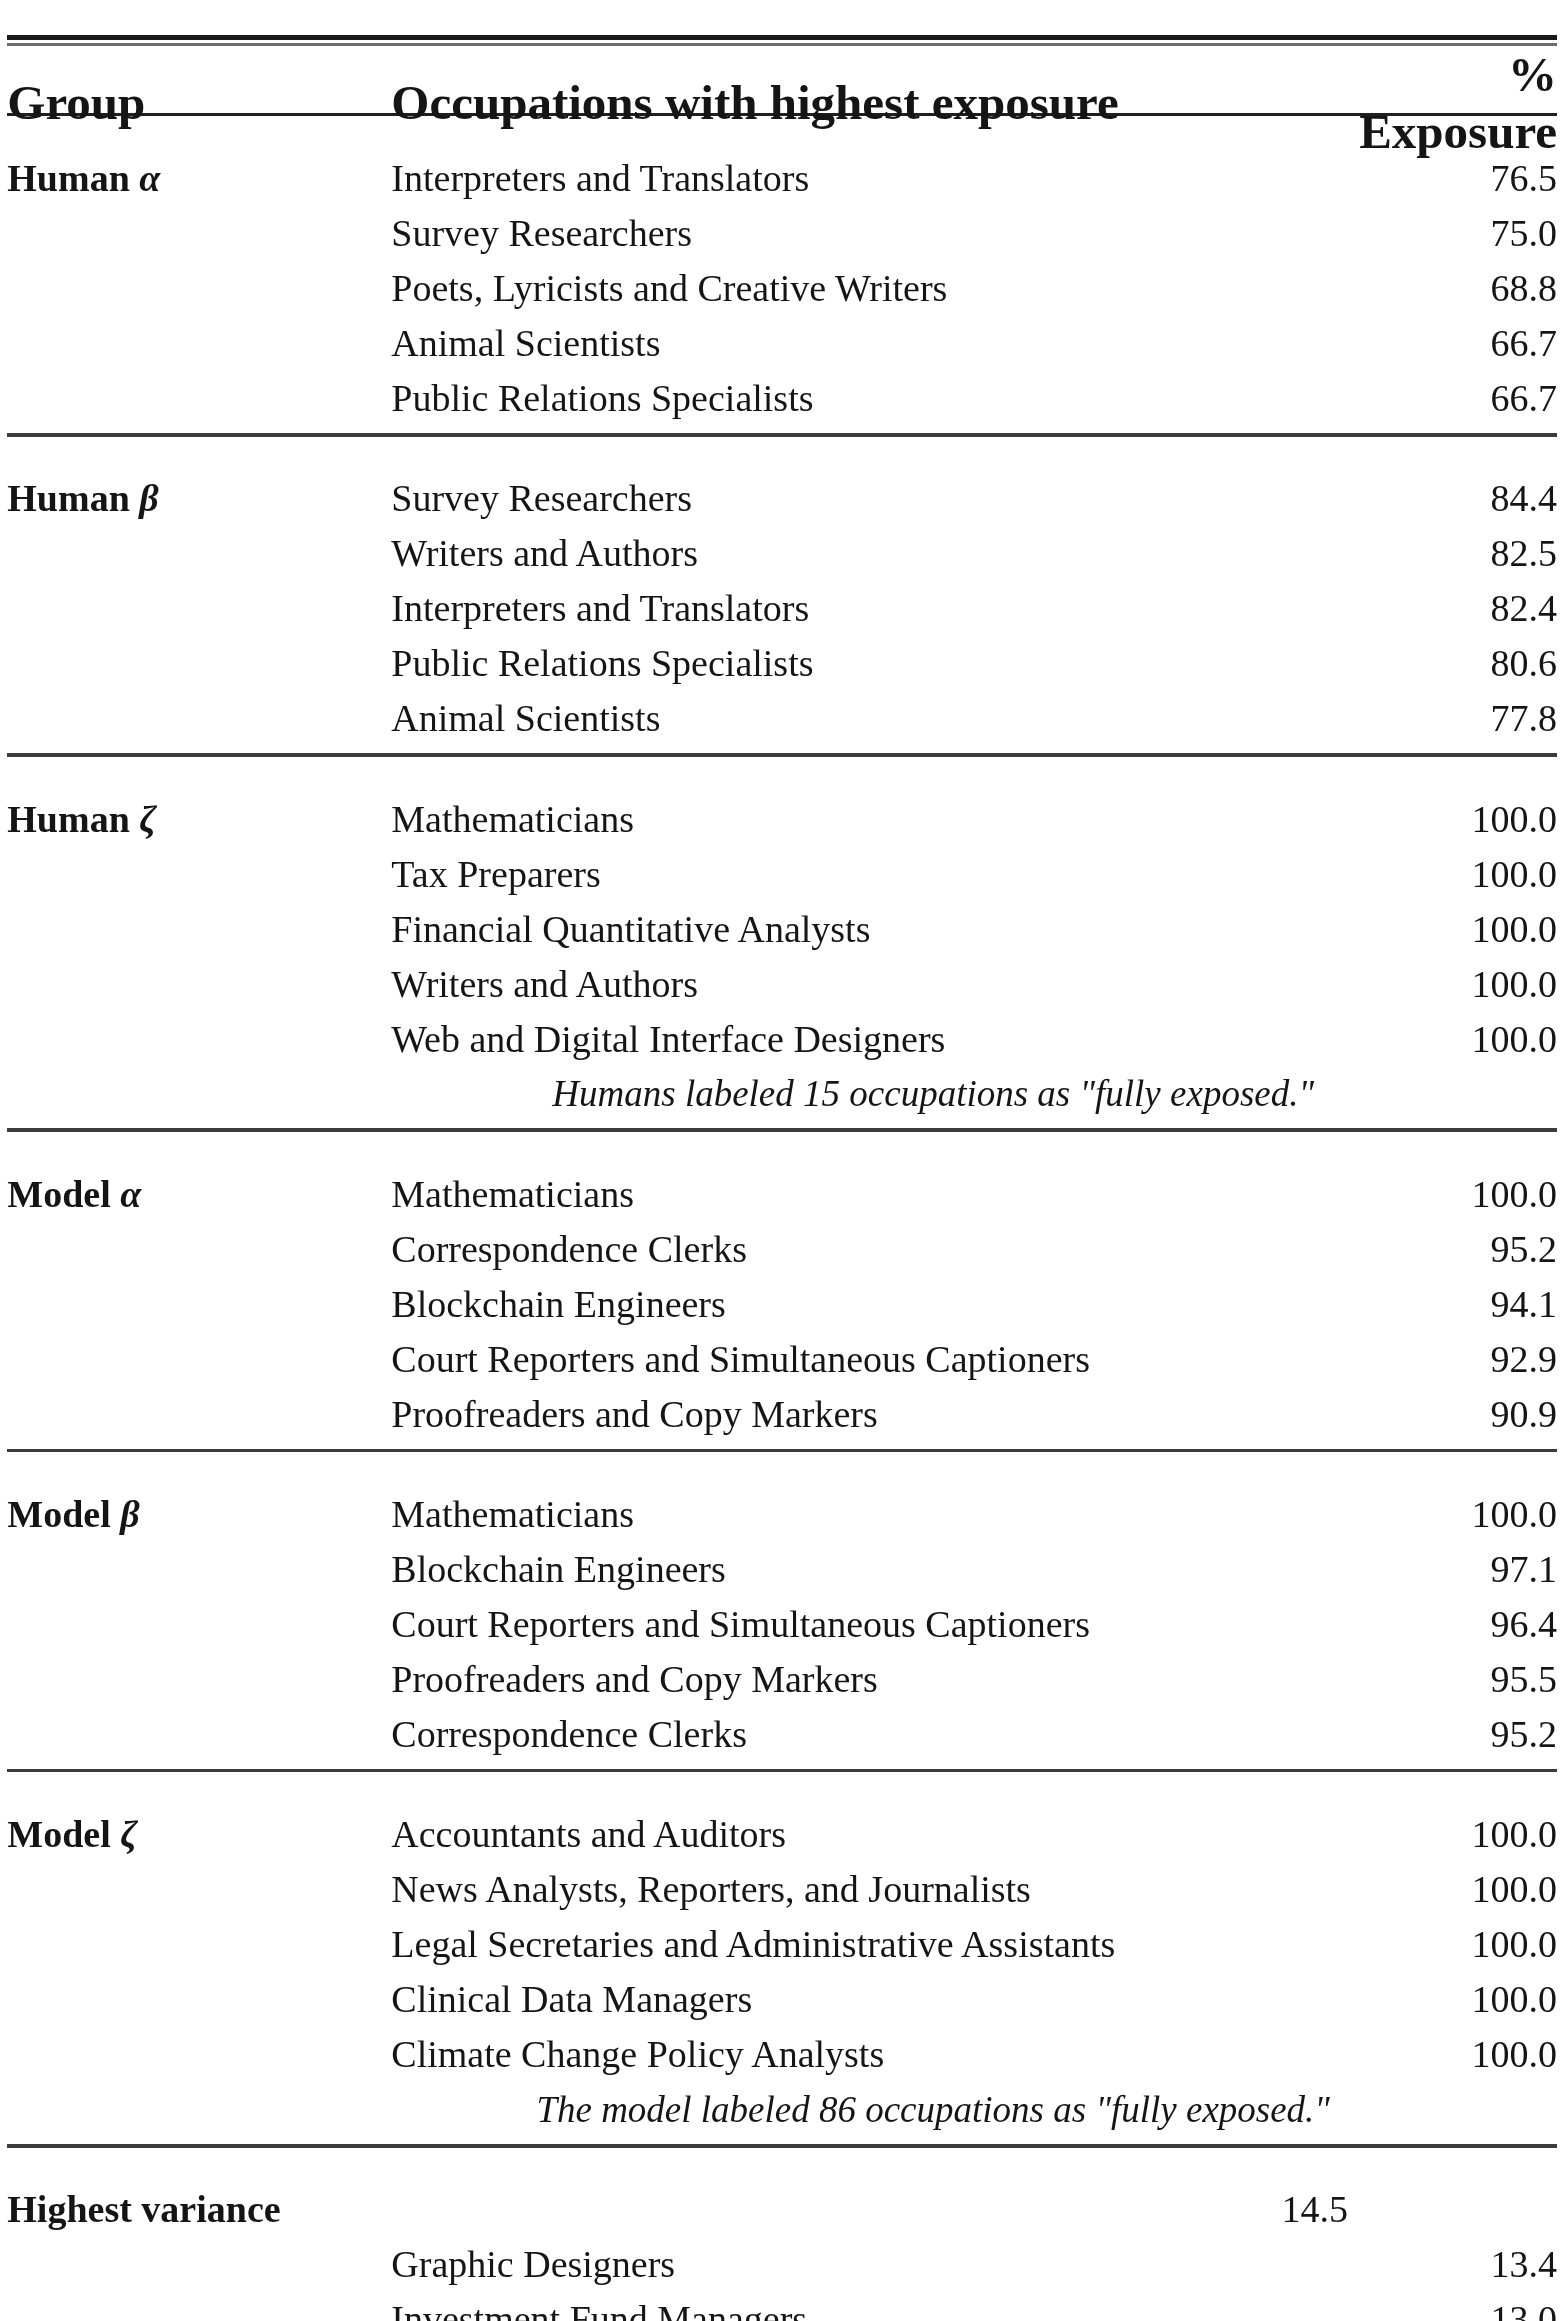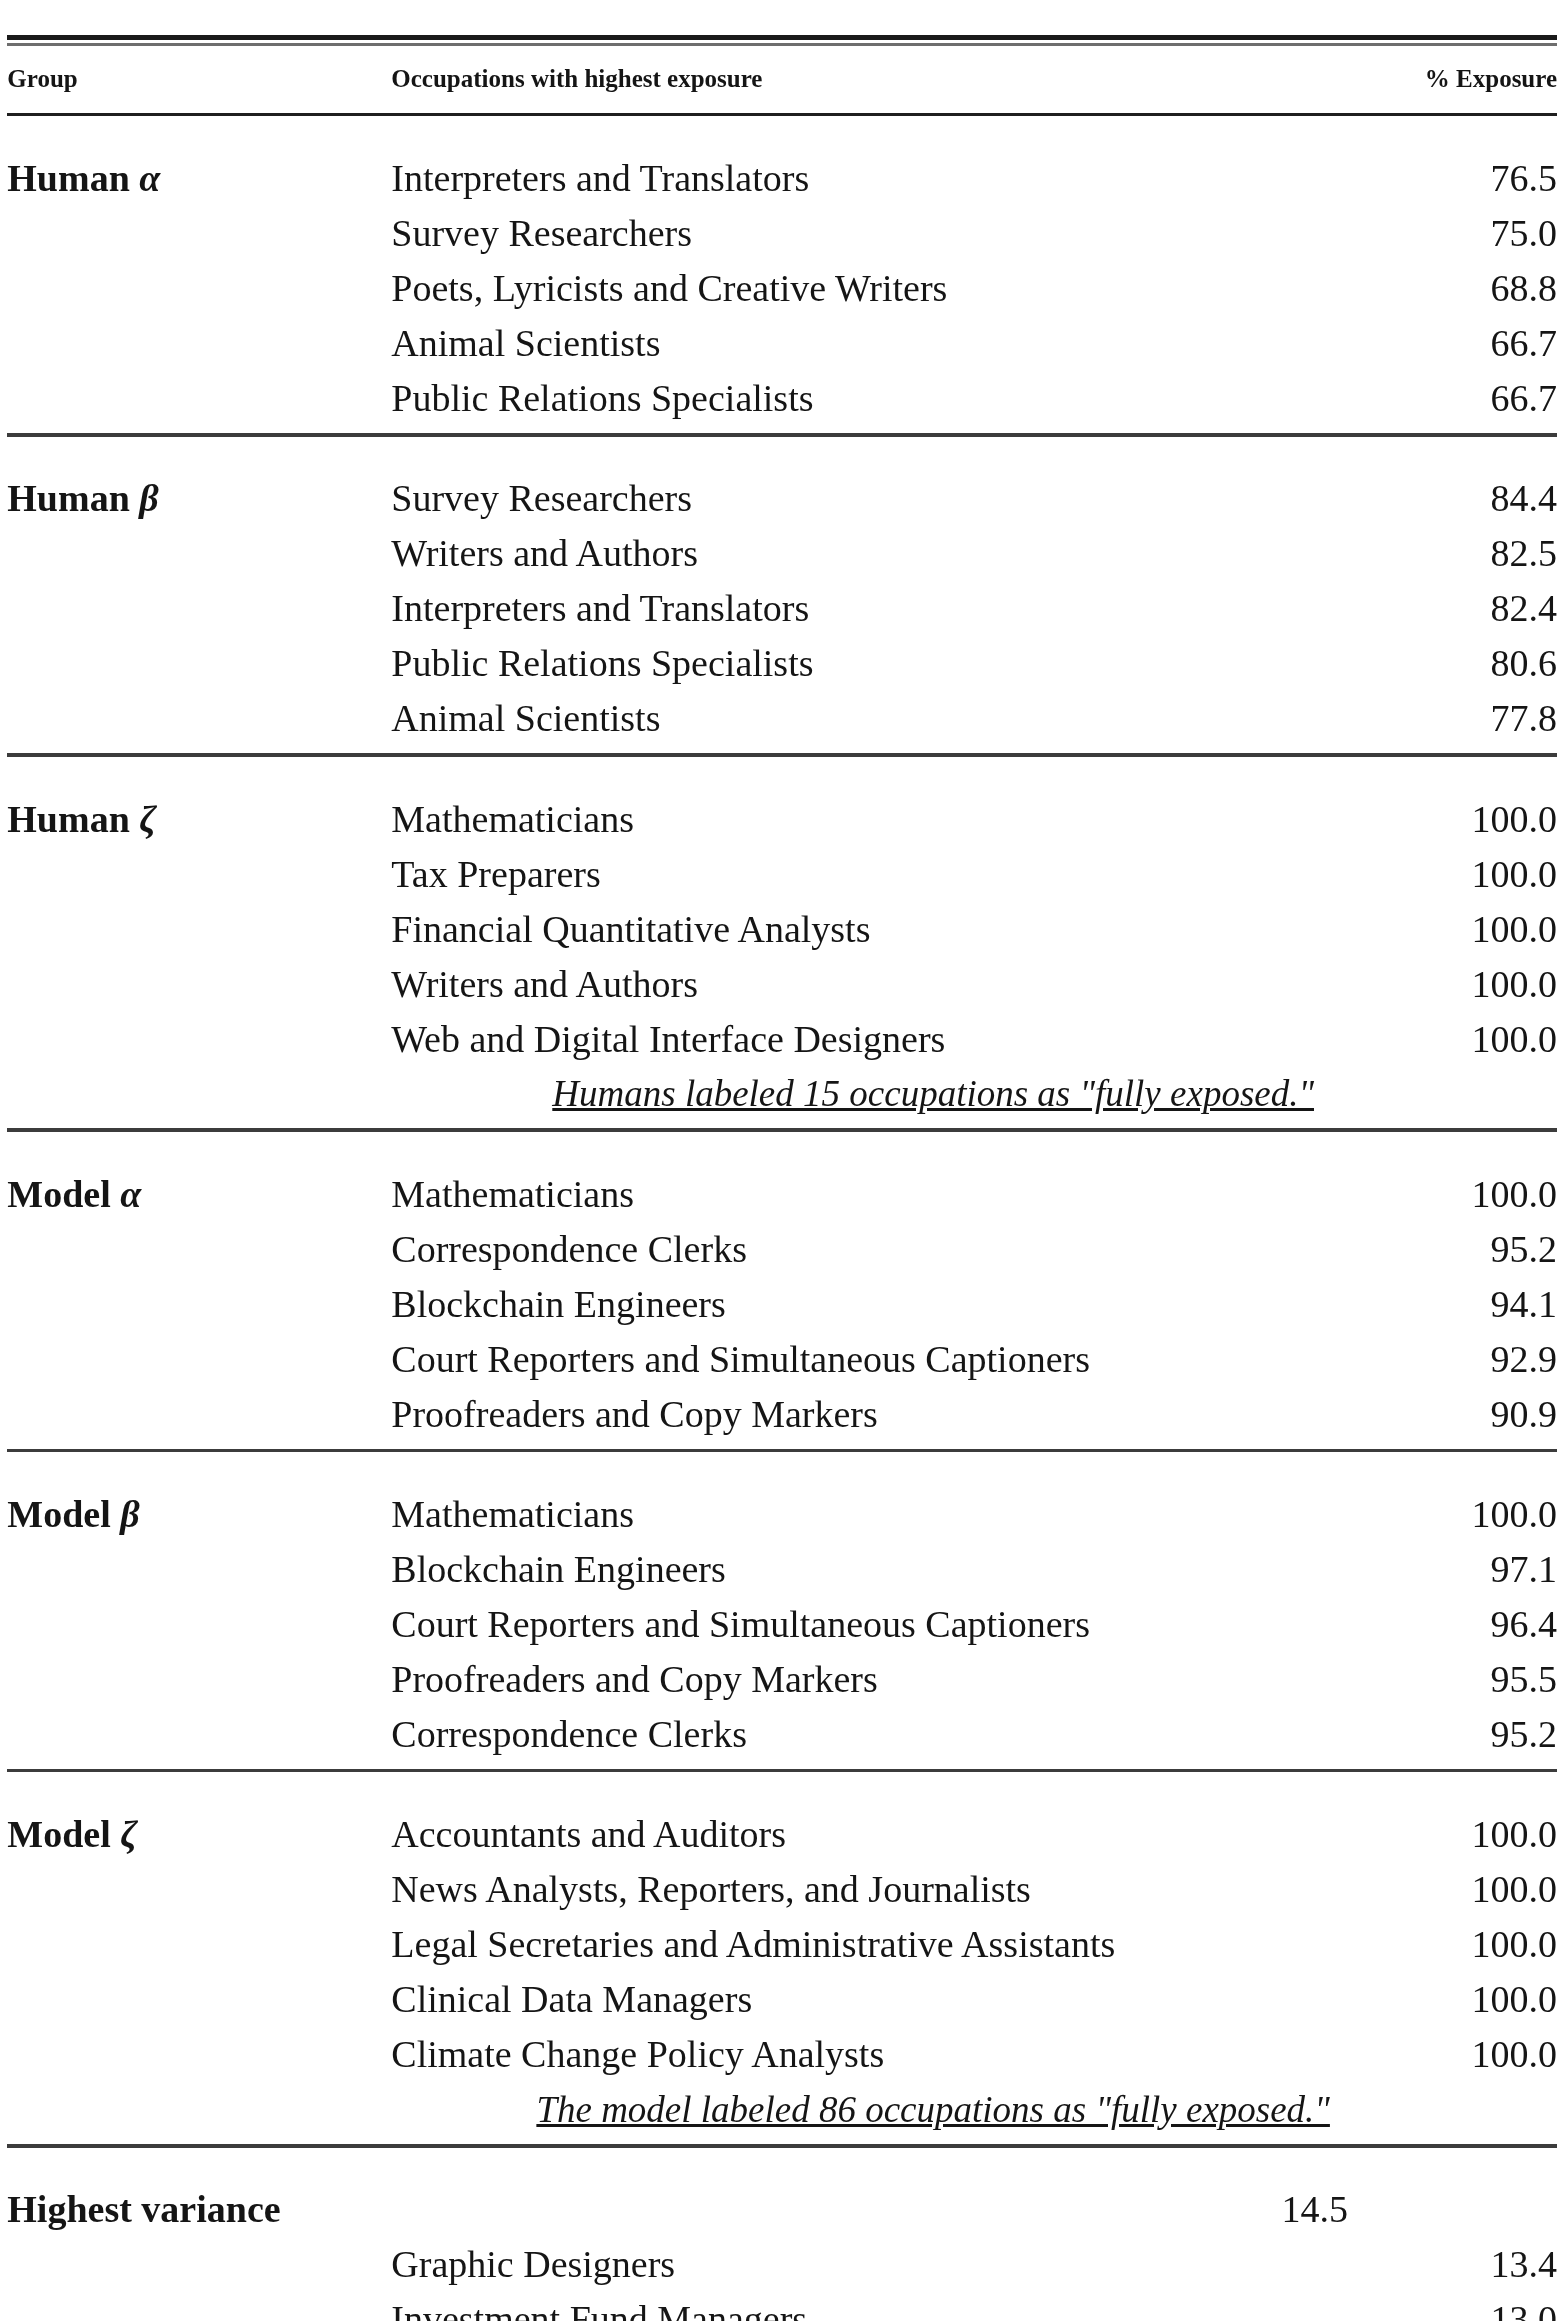--- a/index.html
+++ b/index.html
@@ -32,21 +32,21 @@
     background: #6e6e6e;
   }
   .grid-row {
     display: grid;
     grid-template-columns: 384px 1fr 209px;
     align-items: center;
   }
   .header-row {
     height: 67px;
     font-weight: bold;
-    font-size: 25px;
+    font-size: 49px;
   }
   .header-row .col-val {
     text-align: right;
   }
   .rule {
     width: 100%;
   }
   .rule.header-rule {
     height: 3.6px;
     background: #1f1f1f;
@@ -77,21 +77,20 @@
   .occupation-cell {
     white-space: nowrap;
   }
   .exposure-cell {
     text-align: right;
     font-variant-numeric: tabular-nums;
   }
   .note-row {
     height: 55px;
     font-size: 37px;
-    text-decoration: underline;
   }
   .note-cell {
     grid-column: 2 / 4;
     text-align: center;
     font-style: italic;
     padding-right: 82px;
   }
 </style>
 </head>
 <body>

